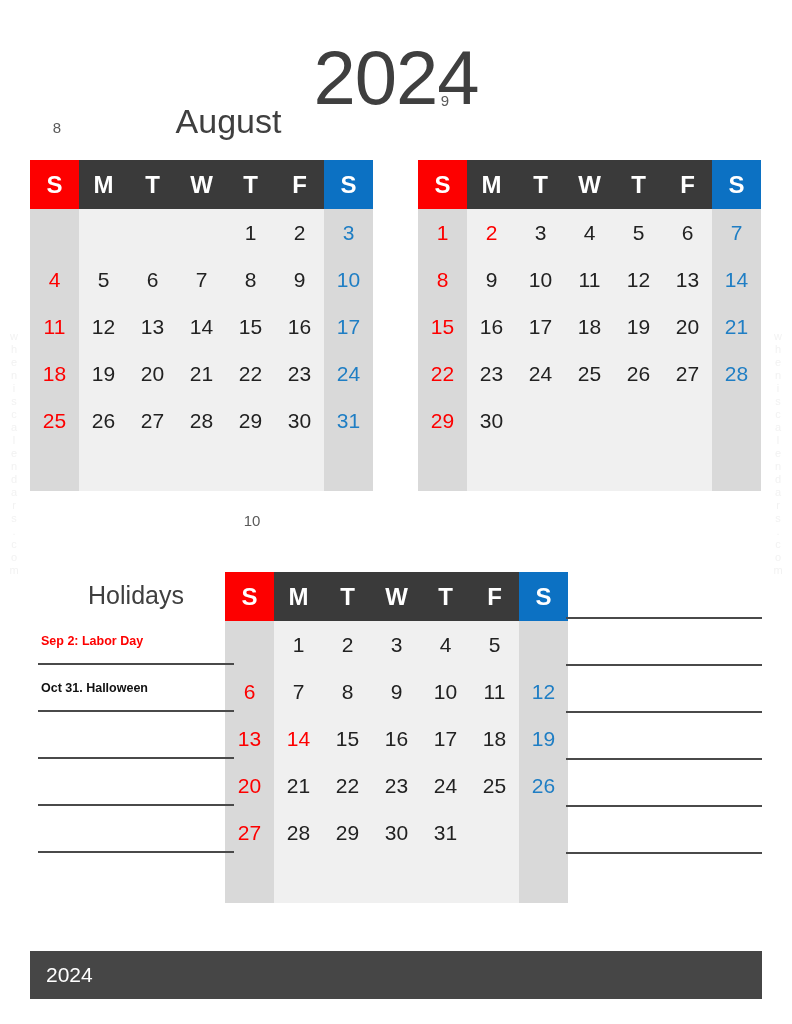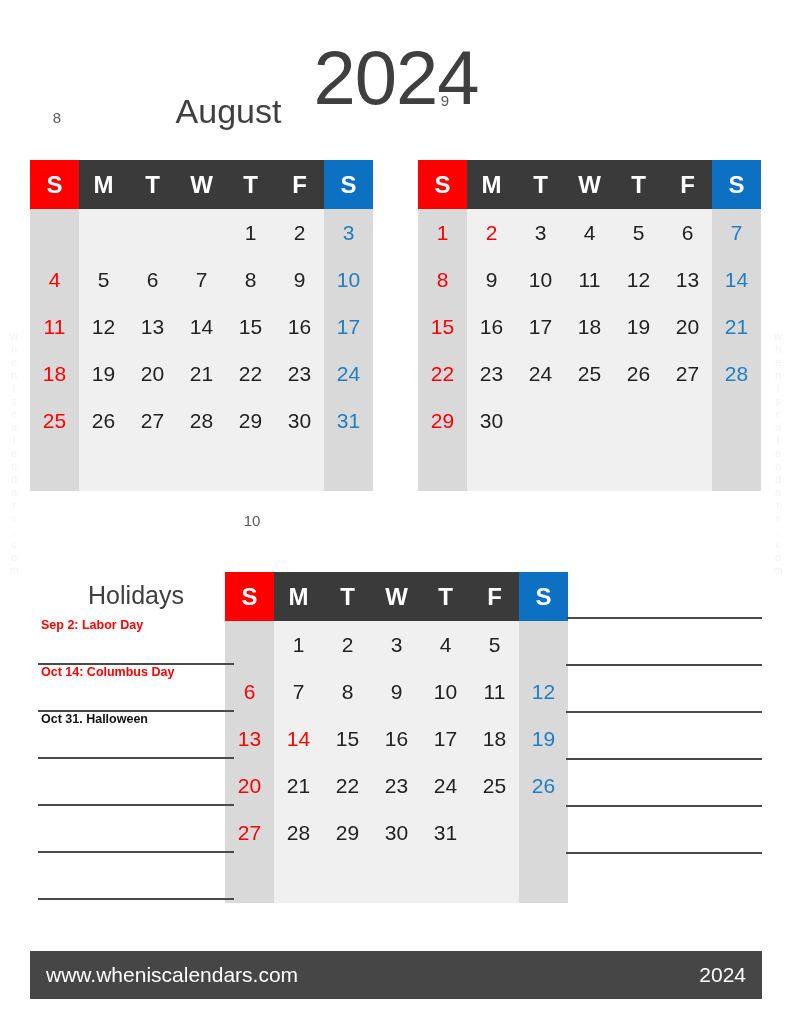--- a/index.html
+++ b/index.html
@@ -64,20 +64,21 @@
     text-align: center;
     flex: none;
   }
   .month-name {
     font-size: 34px;
     color: #3f3f3f;
     font-weight: 400;
     flex: 1;
     text-align: center;
     letter-spacing: 0px;
+    margin-top: 10px;
   }
 
   
   .cal {
     position: absolute;
     width: 343px;
   }
   #cal-august    { left: 30px;  top: 160px; }
   #cal-september { left: 418px; top: 160px; }
   #cal-october   { left: 225px; top: 572px; }
@@ -153,20 +154,21 @@
     align-items: center;
     justify-content: center;
     font-size: 25px;
     color: #3f3f3f;
   }
   .panel-rows { position: relative; }
   .panel-row {
     height: 47px;
     border-bottom: 2px solid #4a4a4a;
     display: flex;
+    align-items: center;
     box-sizing: border-box;
   }
   .panel-row .row-text {
     font-size: 12.5px;
     font-weight: bold;
     color: #111111;
     padding-left: 3px;
     line-height: 14px;
   }
   .panel-row .row-text.red { color: #fd0000; }
@@ -379,23 +381,20 @@
     </div>
   </div>
 
 <div class="panel" id="panel-holidays">
   <div class="panel-title">Holidays</div>
   <div class="panel-rows" id="holidays-rows">
       <div class="panel-row">
         <div class="row-text red">Sep 2: Labor Day</div>
       </div>
       <div class="panel-row">
-        <div class="row-text red">Oct 14: Columbus Day</div>
-      </div>
-      <div class="panel-row">
         <div class="row-text">Oct 31. Halloween</div>
       </div>
       <div class="panel-row">
         <div class="row-text"></div>
       </div>
       <div class="panel-row">
         <div class="row-text"></div>
       </div>
       <div class="panel-row">
         <div class="row-text"></div>
@@ -420,15 +419,14 @@
       <div class="panel-row">
         <div class="row-text"></div>
       </div>
       <div class="panel-row">
         <div class="row-text"></div>
       </div>
     </div>
 </div>
 
 <div class="footer">
-  <span>www.wheniscalendars.com</span>
   <span>2024</span>
 </div>
 
 </body></html>

